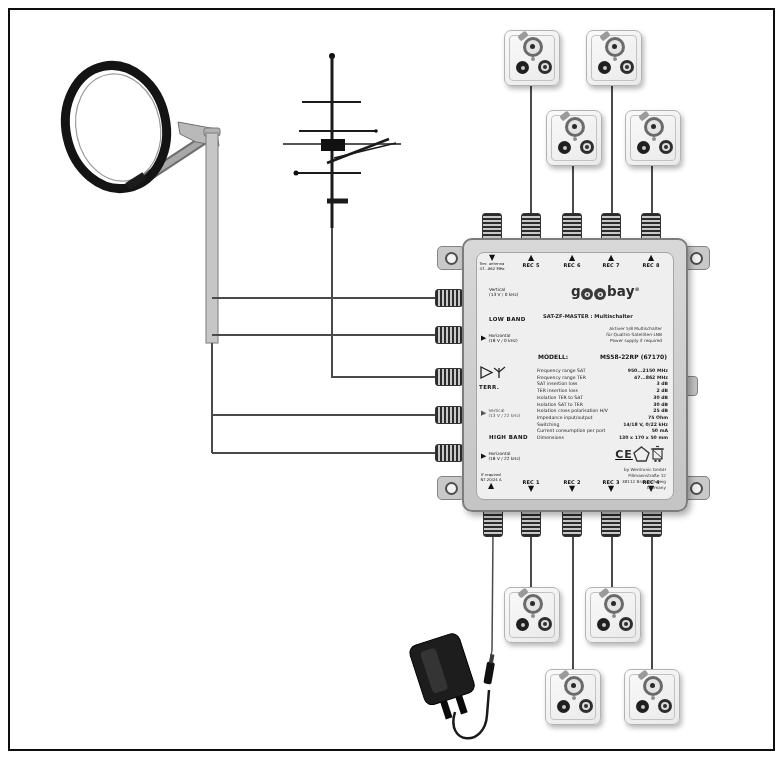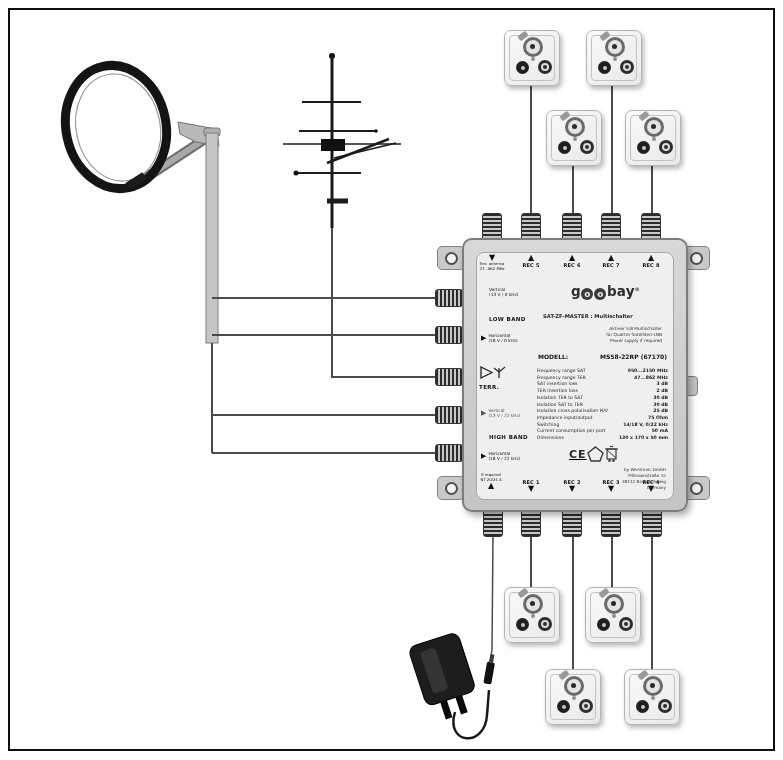--- a/index.html
+++ b/index.html
@@ -44,21 +44,21 @@
           font-size:9px;line-height:12px;text-align:center;margin:0 .5px;vertical-align:-1px;}
   .logo sup{font-size:5px;}
   .subtitle{position:absolute;left:508px;top:313px;width:160px;text-align:center;font-size:5.2px;font-weight:bold;color:#222;}
   .desc{position:absolute;left:540px;top:326px;width:122px;text-align:right;font-size:4.3px;line-height:5.8px;color:#333;}
   .model-row{position:absolute;left:538px;top:353px;width:129px;display:flex;justify-content:space-between;
           font-size:6px;font-weight:bold;color:#111;}
   .specs{position:absolute;left:537px;top:368px;width:131px;color:#222;}
   .spec-row{display:flex;justify-content:space-between;font-size:4.6px;line-height:6.7px;}
   .spec-row .sl{text-align:left;}
   .spec-row .sv{text-align:right;font-weight:bold;}
-  .ce-row{position:absolute;left:569px;top:445px;width:92px;display:flex;justify-content:flex-start;align-items:center;text-decoration:underline;}
+  .ce-row{position:absolute;left:594px;top:445px;width:92px;display:flex;justify-content:center;align-items:center;text-decoration:underline;}
   .ce-text{font-size:11px;font-weight:bold;color:#2b2b2b;letter-spacing:1px;}
   .addr{position:absolute;left:584px;top:467px;width:82px;text-align:right;font-size:4.2px;line-height:6px;color:#333;}
 </style>
 </head>
 <body>
 
 <div id="stage">
   <div id="frame"></div>
 
   <svg class="abs" width="783" height="760" viewBox="0 0 783 760" style="left:0;top:0;">

